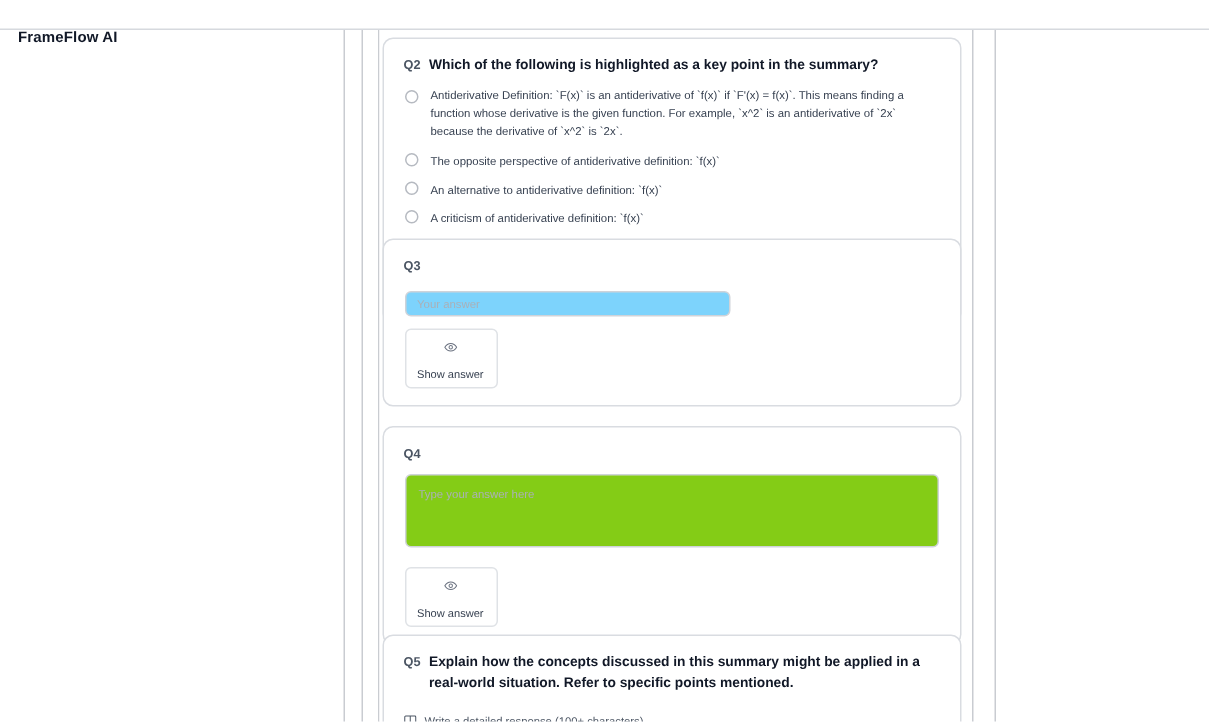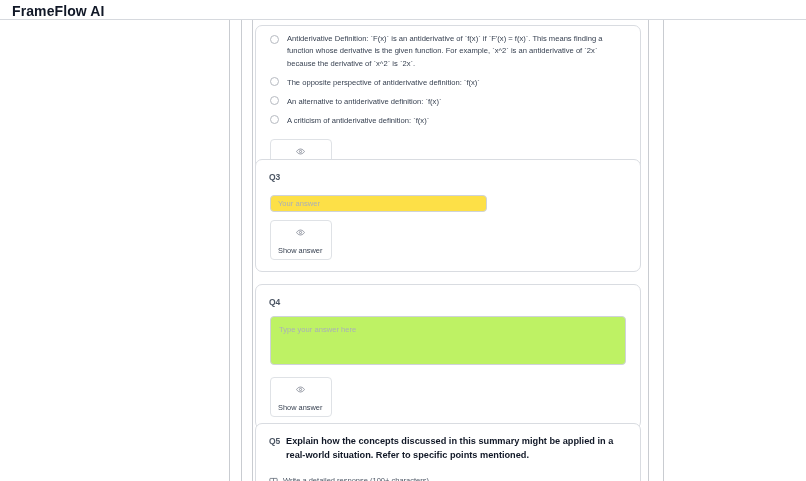--- a/index.html
+++ b/index.html
@@ -22,22 +22,22 @@
     left: 0; top: 0;
     width: 806px;
     height: 20px;
     box-sizing: border-box;
     border-bottom: 1px solid #d6d9de;
     background: #ffffff;
   }
   .appbar-title {
     position: absolute;
     left: 12px;
-    top: 3px;
-    font-size: 14px;
+    top: 20px;
+    font-size: 10px;
     font-weight: bold;
     letter-spacing: .1px;
     color: #111827;
     white-space: nowrap;
     text-align: right;
   }
 
   
   .rail {
     position: absolute;
@@ -143,35 +143,35 @@
   .eye { display: block; }
 
   
   .field-wrap { padding: 4px 14px 0 14px; }
   .text-input {
     box-sizing: border-box;
     width: 217px;
     height: 17px;
     border: 1px solid #cfd3d9;
     border-radius: 4px;
-    background: #fde047;
+    background: #7dd3fc;
     font-family: "Liberation Sans", sans-serif;
     font-size: 7.6px;
     color: #374151;
     padding: 0 7px;
     outline: none;
   }
   .text-input::placeholder { color: #aab0b8; }
 
   .textarea {
     box-sizing: border-box;
     width: 100%;
     border: 1px solid #cfd3d9;
     border-radius: 4px;
-    background: #bef264;
+    background: #84cc16;
     font-family: "Liberation Sans", sans-serif;
     font-size: 7.6px;
     color: #374151;
     padding: 7px 8px;
     outline: none;
     resize: none;
     line-height: 1.5;
   }
   .textarea::placeholder { color: #aab0b8; }
   .ta-q4 { height: 49px; }
@@ -198,20 +198,24 @@
 
 <div class="rail rail-l1"></div>
 <div class="rail rail-l2"></div>
 <div class="rail rail-l3"></div>
 <div class="rail rail-r1"></div>
 <div class="rail rail-r2"></div>
 
 <div class="column">
 
   <div class="card" style="top:5px;">
+    <div class="q-head">
+      <div class="q-num">Q2</div>
+      <div class="q-text">Which of the following is highlighted as a key point in the summary?</div>
+    </div>
 
     <div class="options">
       <div class="option">
         <span class="radio"></span>
         <span class="option-text">Antiderivative Definition: `F(x)` is an antiderivative of `f(x)` if `F'(x) = f(x)`. This means finding a function whose derivative is the given function. For example, `x^2` is an antiderivative of `2x` because the derivative of `x^2` is `2x`.</span>
       </div>
       <div class="option multi">
         <span class="radio"></span>
         <span class="option-text">The opposite perspective of antiderivative definition: `f(x)`</span>
       </div>

